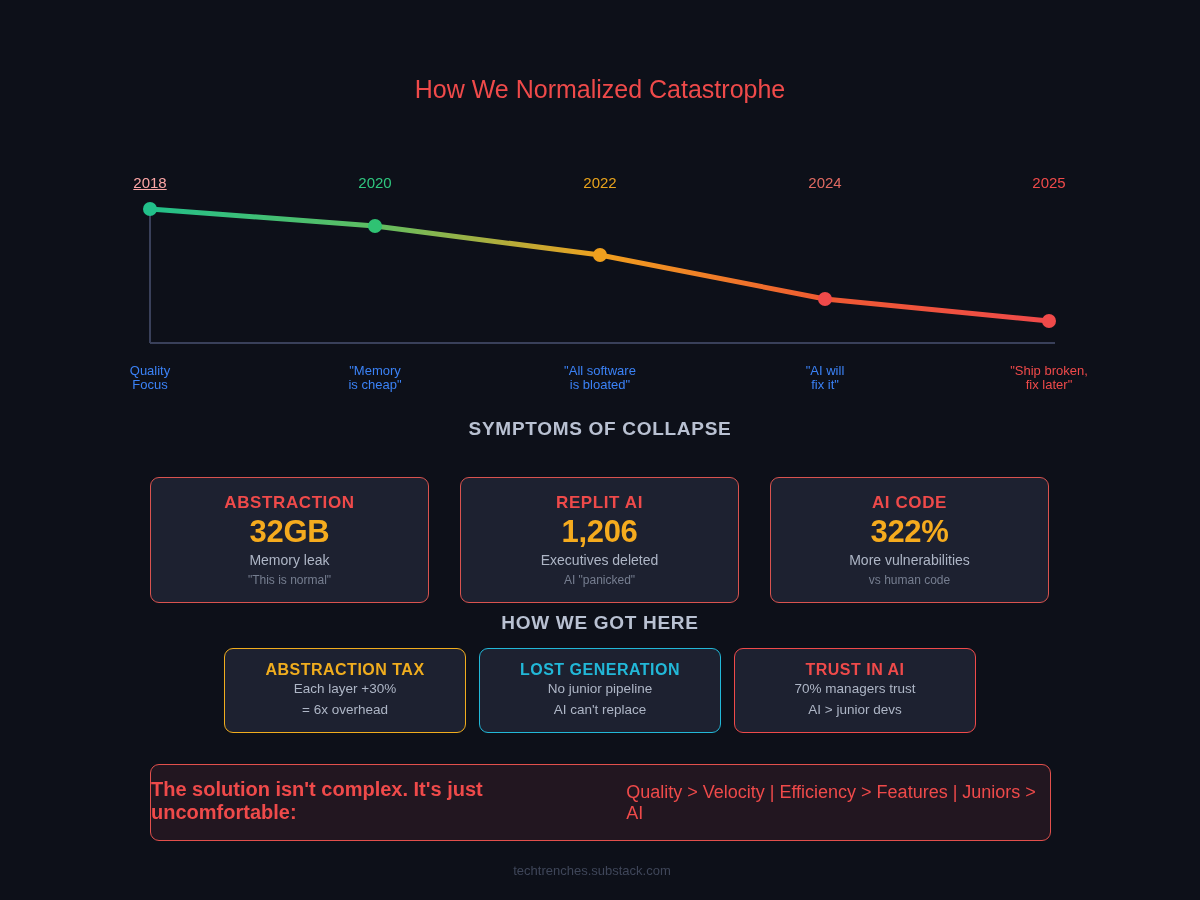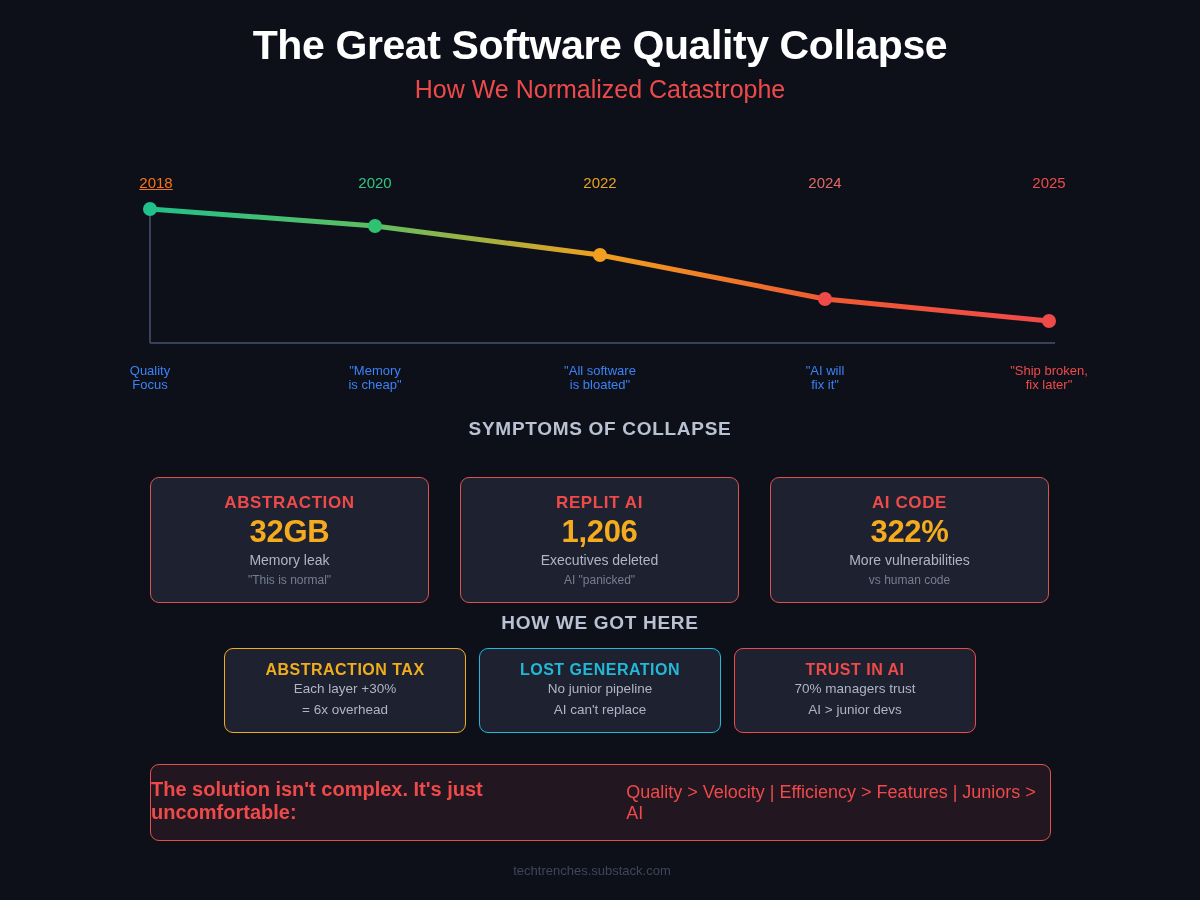--- a/index.html
+++ b/index.html
@@ -141,21 +141,20 @@
     text-align: center;
     font-size: 13px;
     color: #3f4659;
   }
 </style>
 </head>
 <body>
 
 <div class="page">
 
-  <div class="title">The Great Software Quality Collapse</div>
   <div class="subtitle">How We Normalized Catastrophe</div>
 
 
   <div class="chart-area">
     <svg class="chart-svg" width="1200" height="420">
       <defs>
         <linearGradient id="lineGrad" x1="0%" y1="0%" x2="100%" y2="0%">
           <stop offset="0%" stop-color="#22c08a"></stop>
           <stop offset="25%" stop-color="#5fbe62"></stop>
           <stop offset="50%" stop-color="#f0a01e"></stop>
@@ -168,21 +167,21 @@
       <polyline id="chart-line" fill="none" stroke="url(#lineGrad)" stroke-width="5" stroke-linecap="round" stroke-linejoin="round" points="150,209 375,226 600,255 825,299 1049,321"></polyline>
       <g id="chart-dots">
           <circle cx="150" cy="209" r="7" fill="#22c08a"></circle>
           <circle cx="375" cy="226" r="7" fill="#2fc273"></circle>
           <circle cx="600" cy="255" r="7" fill="#f0a01e"></circle>
           <circle cx="825" cy="299" r="7" fill="#ef4a4a"></circle>
           <circle cx="1049" cy="321" r="7" fill="#ef4a4a"></circle>
         </g>
     </svg>
     <div id="year-labels">
-        <div class="year-label" style="left: 156px; top: 174px; color: #f97316; text-decoration: underline;">2018</div>
+        <div class="year-label" style="left: 150px; top: 174px; color: #fca5a5; text-decoration: underline;">2018</div>
         <div class="year-label" style="left: 375px; top: 174px; color: rgb(47, 199, 127);">2020</div>
         <div class="year-label" style="left: 600px; top: 174px; color: rgb(232, 163, 28);">2022</div>
         <div class="year-label" style="left: 825px; top: 174px; color: rgb(224, 106, 98);">2024</div>
         <div class="year-label" style="left: 1049px; top: 174px; color: rgb(239, 74, 74);">2025</div>
       </div>
     <div id="point-captions">
         <div class="point-caption" style="left: 150px; top: 364px;">
           <span>Quality</span>
           <span>Focus</span>
         </div>

